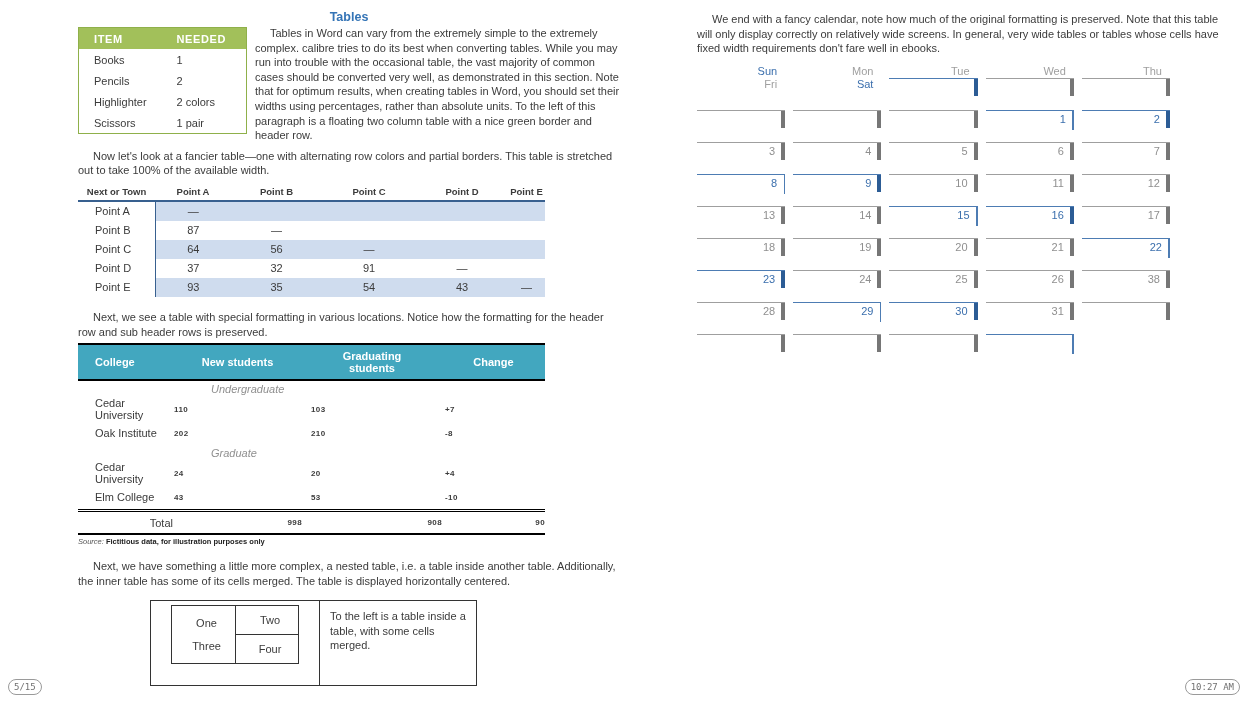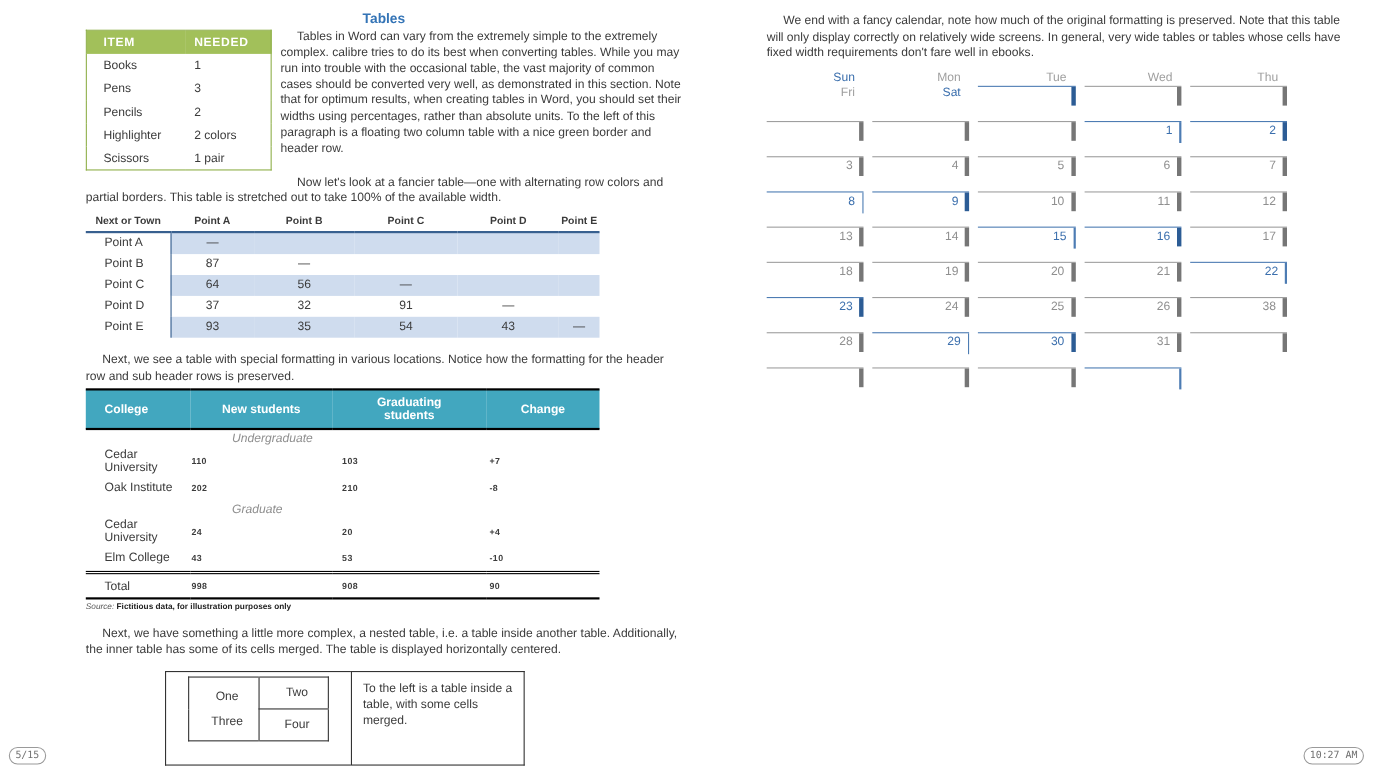--- a/index.html
+++ b/index.html
@@ -4,21 +4,21 @@
 <style>
   html,body{margin:0;padding:0;background:#fff;width:1248px;height:702px;overflow:hidden;
     font-family:"Liberation Sans",sans-serif;color:#3b3b3b;}
   .page{position:absolute;top:0;}
   .page-left{left:78px;top:8px;width:542px;}
   .page-right{left:697px;top:12px;width:537px;}
 
   
   .doc-h{color:#3474b6;font-weight:bold;font-size:12.5px;text-align:center;margin:2px 0 2px 0;}
   p.body{font-size:11px;line-height:14.6px;margin:0;text-indent:15px;}
-  p.sp{margin-top:16px;}
+  p.sp{margin-top:6px;}
   p.sp2{margin-top:13px;}
 
   
   table.supplies{float:left;border-collapse:collapse;width:169px;margin:1px 8px 6px 0;
     border:1.5px solid #8fb04a;}
   table.supplies th{background:#a2c05a;color:#fff;font-size:11px;font-weight:bold;
     letter-spacing:.6px;text-align:left;padding:5px 8px 4px 15px;}
   table.supplies th.c2{padding-left:8px;}
   table.supplies td{font-size:11px;padding:3px 8px 3px 15px;height:15px;}
   table.supplies td.c2{padding-left:8px;}
@@ -46,21 +46,21 @@
     line-height:12.5px;padding:2px 0;}
   table.college thead th.c1{text-align:left;padding-left:17px;}
   table.college thead th .wrap{display:inline-block;width:74px;}
   table.college td{vertical-align:middle;padding:0;}
   table.college td.name{font-size:11px;padding-left:17px;height:24px;}
   table.college td.num{font-size:8px;font-weight:bold;letter-spacing:.4px;padding-left:1px;}
   table.college td.num.n3{padding-left:9px;}
   table.college td.num.n4{padding-left:3px;}
   table.college td.subhdr{font-style:italic;color:#8f8f8f;font-size:11px;height:16px;
     padding-left:38px;}
-  table.college tr.total td{border-top:3px double #000;height:21px;}
+  table.college tr.total td{border-top:3px double #000;height:21px;text-align:right;}
   .source-line{font-size:7.5px;margin-top:2px;}
   .source-line .s1{font-style:italic;color:#555;}
   .source-line .s2{font-weight:bold;color:#222;}
 
   
   table.nested-outer{border-collapse:collapse;border:1.2px solid #333;width:327px;
     margin:12px 0 0 72px;}
   table.nested-outer > tbody > tr > td{vertical-align:top;}
   td.outer-left{width:166px;border-right:1.2px solid #333;height:82px;}
   td.outer-right{padding:8px 10px;font-size:11px;line-height:14.5px;}
@@ -109,24 +109,20 @@
     <thead>
       <tr>
         <th>ITEM</th>
         <th class="c2">NEEDED</th>
       </tr>
     </thead>
     <tbody>
       <tr>
           <td>Books</td>
           <td class="c2">1</td>
-        </tr>
-      <tr>
-          <td>Pens</td>
-          <td class="c2">3</td>
         </tr>
       <tr>
           <td>Pencils</td>
           <td class="c2">2</td>
         </tr>
       <tr>
           <td>Highlighter</td>
           <td class="c2">2 colors</td>
         </tr>
       <tr>

